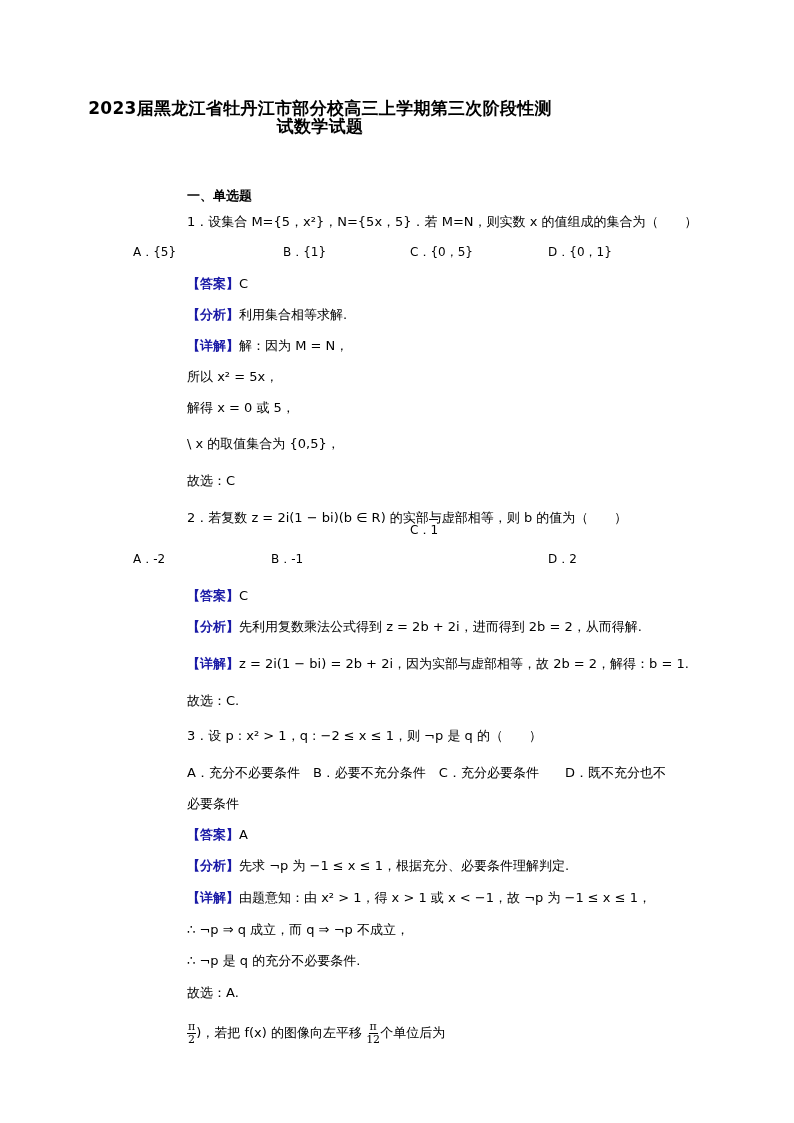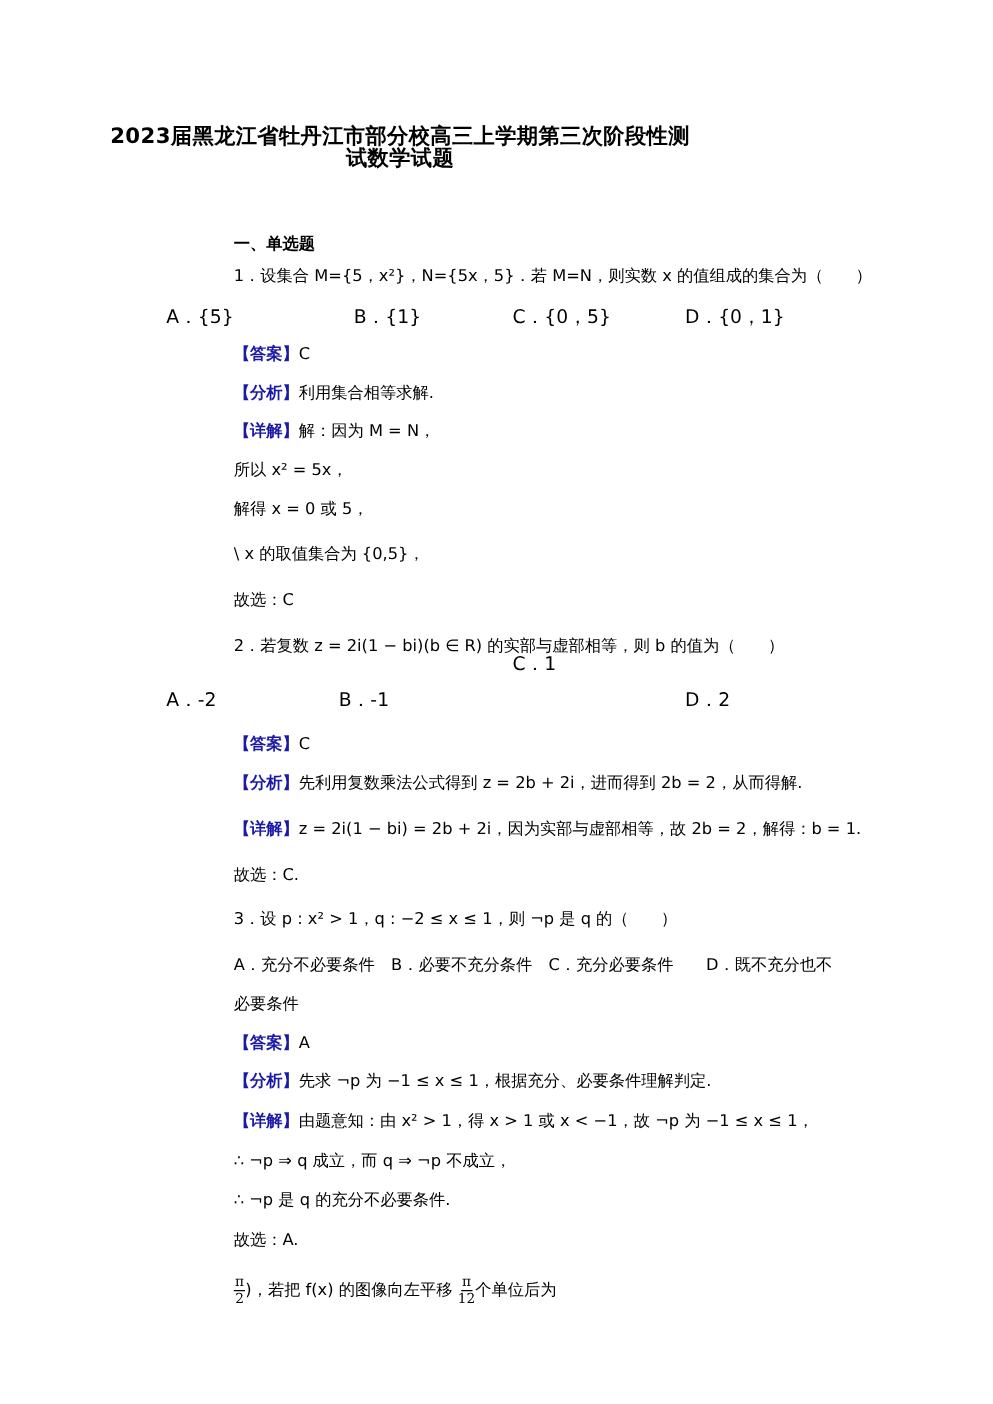--- a/index.html
+++ b/index.html
@@ -3,21 +3,21 @@
 <meta charset="utf-8">
 <style>
   html, body { margin: 0; padding: 0; background: #ffffff; }
   body { width: 794px; height: 1123px; position: relative; overflow: hidden;
          font-family: "DejaVu Sans", "Liberation Sans", sans-serif; color: #000; }
   .title { position: absolute; left: 0; width: 640px; text-align: center;
            font-weight: bold; font-size: 17px; letter-spacing: 0.3px; }
   .line { position: absolute; left: 147px; font-size: 13px; white-space: nowrap; line-height: 18px; margin-left: 40px; }
   .section { font-weight: bold; font-size: 13px; }
   .tag { color: #1a1aa6; font-weight: bold; }
-  .opt { position: absolute; font-size: 15px; white-space: nowrap; }
+  .opt { position: absolute; font-size: 12px; white-space: nowrap; }
   .frac { display: inline-flex; flex-direction: column; align-items: center; vertical-align: middle;
           font-family: "DejaVu Serif", serif; font-size: 11px; line-height: 12px; }
   .frac .num { border-bottom: 1px solid #000; padding: 0 1px; }
 </style>
 </head>
 <body>
 
 <div class="title" style="top:97px;">2023届黑龙江省牡丹江市部分校高三上学期第三次阶段性测</div>
 <div class="title" style="top:115px;">试数学试题</div>
 

